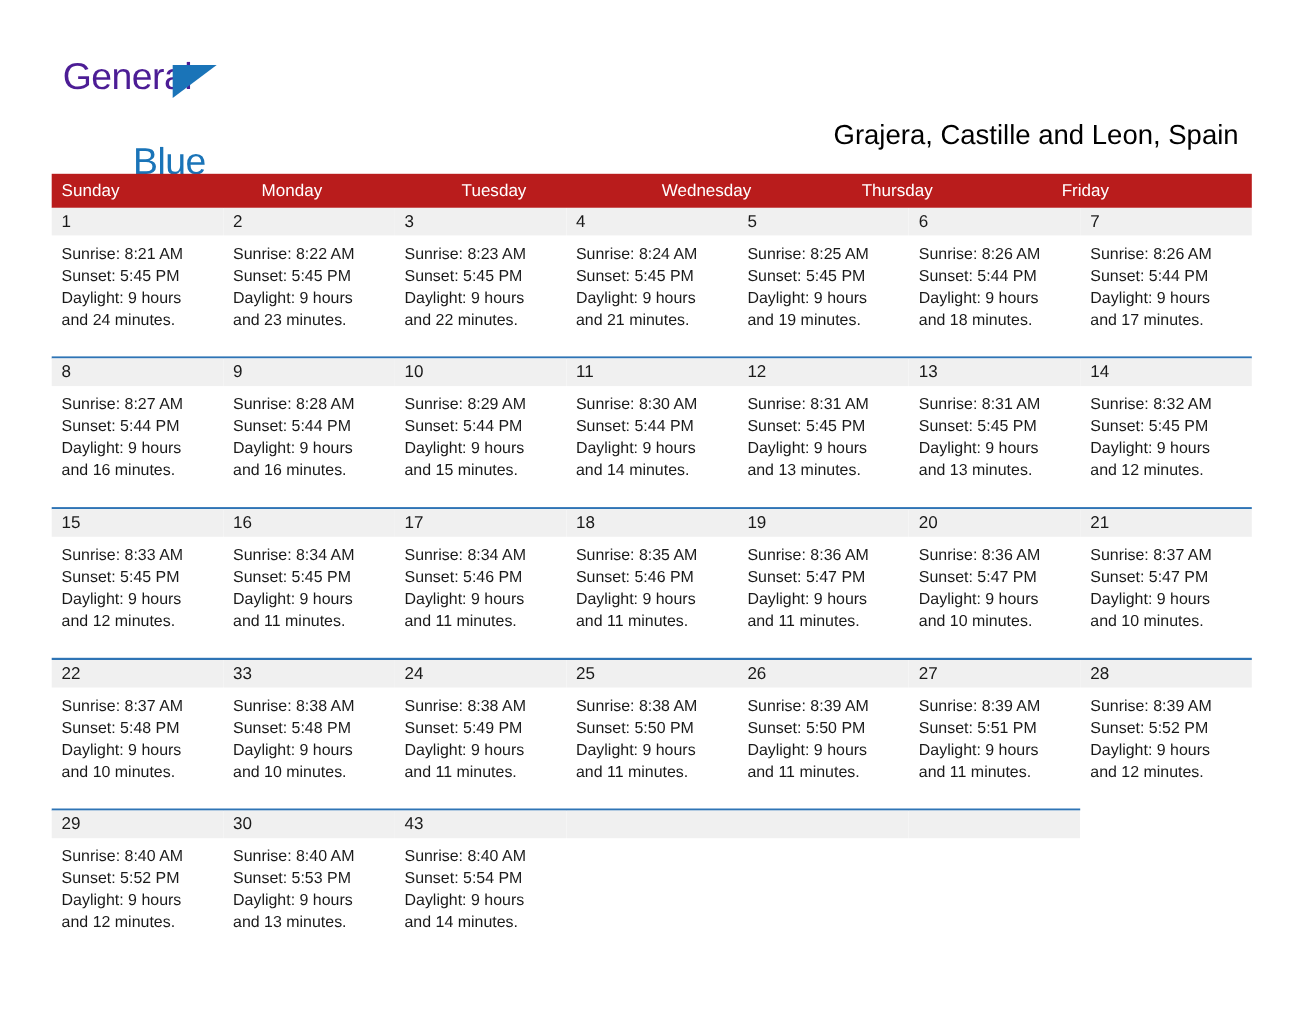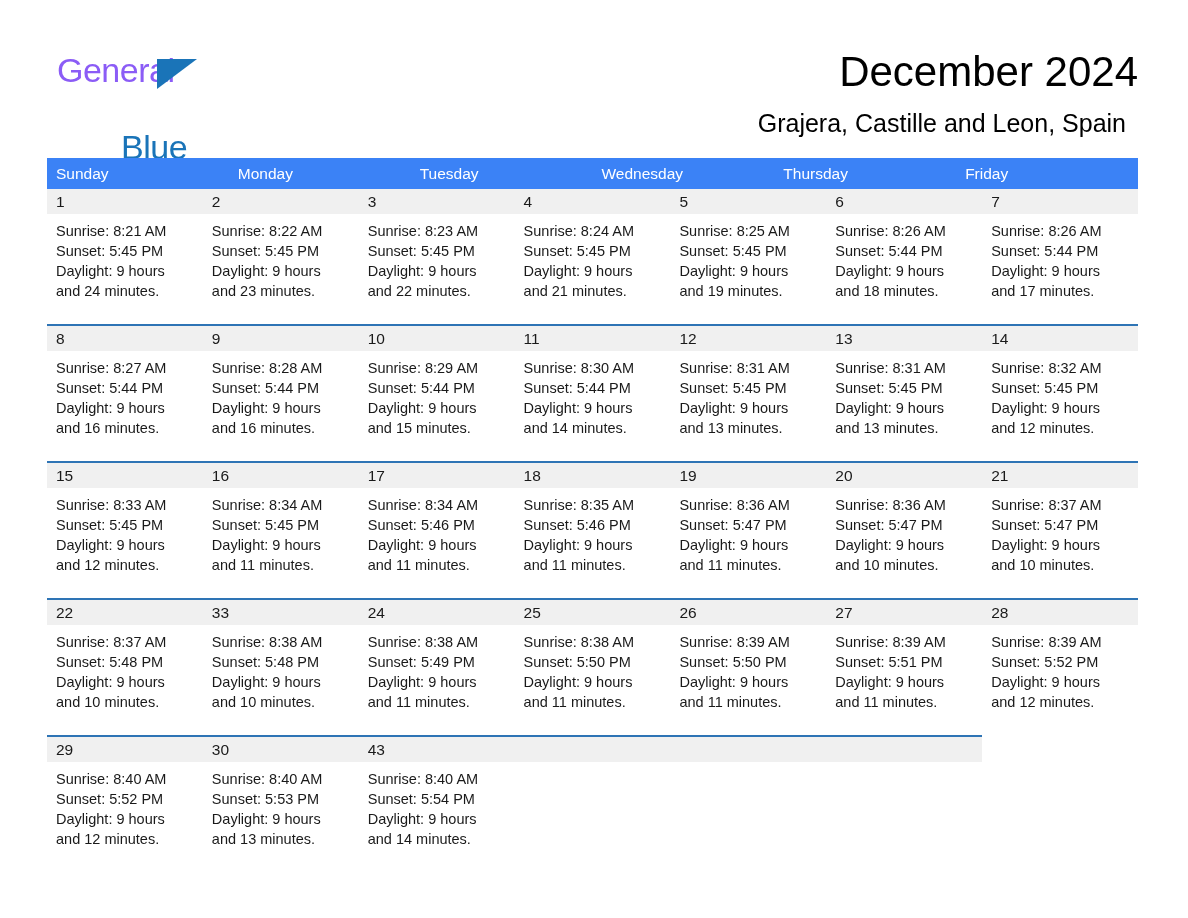--- a/index.html
+++ b/index.html
@@ -35,21 +35,21 @@
     top: 6px;
     width: 260px;
     height: 80px;
   }
   .logo-general {
     position: absolute;
     left: 0;
     top: 0;
     font-size: 34px;
     letter-spacing: -0.5px;
-    color: #8b5cf6;
+    color: #4c1d95;
     font-family: "Liberation Sans", sans-serif;
     line-height: 38px;
   }
   .logo-triangle {
     position: absolute;
     left: 100px;
     top: 8px;
     width: 0;
     height: 0;
     border-left: 40px solid #1a74b8;
@@ -90,21 +90,21 @@
 
   
   .calendar {
     position: absolute;
     left: 47px;
     top: 158px;
     width: 1091px;
   }
   .weekday-row {
     display: flex;
-    background: #3b82f6;
+    background: #b91c1c;
     height: 31px;
   }
   .weekday {
     flex: 1 1 0;
     color: #ffffff;
     font-size: 15.5px;
     line-height: 31px;
     padding-left: 9px;
     box-sizing: border-box;
     white-space: nowrap;
@@ -164,21 +164,20 @@
 <body>
 
 <div class="page">
 
   <div class="header">
     <div class="logo">
       <div class="logo-general">General</div>
       <div class="logo-triangle"></div>
       <div class="logo-blue">Blue</div>
     </div>
-    <div class="title">December 2024</div>
     <div class="subtitle">Grajera, Castille and Leon, Spain</div>
   </div>
 
   <div class="calendar">
     <div class="weekday-row">
       <div class="weekday">Sunday</div>
       <div class="weekday">Monday</div>
       <div class="weekday">Tuesday</div>
       <div class="weekday">Wednesday</div>
       <div class="weekday">Thursday</div>

